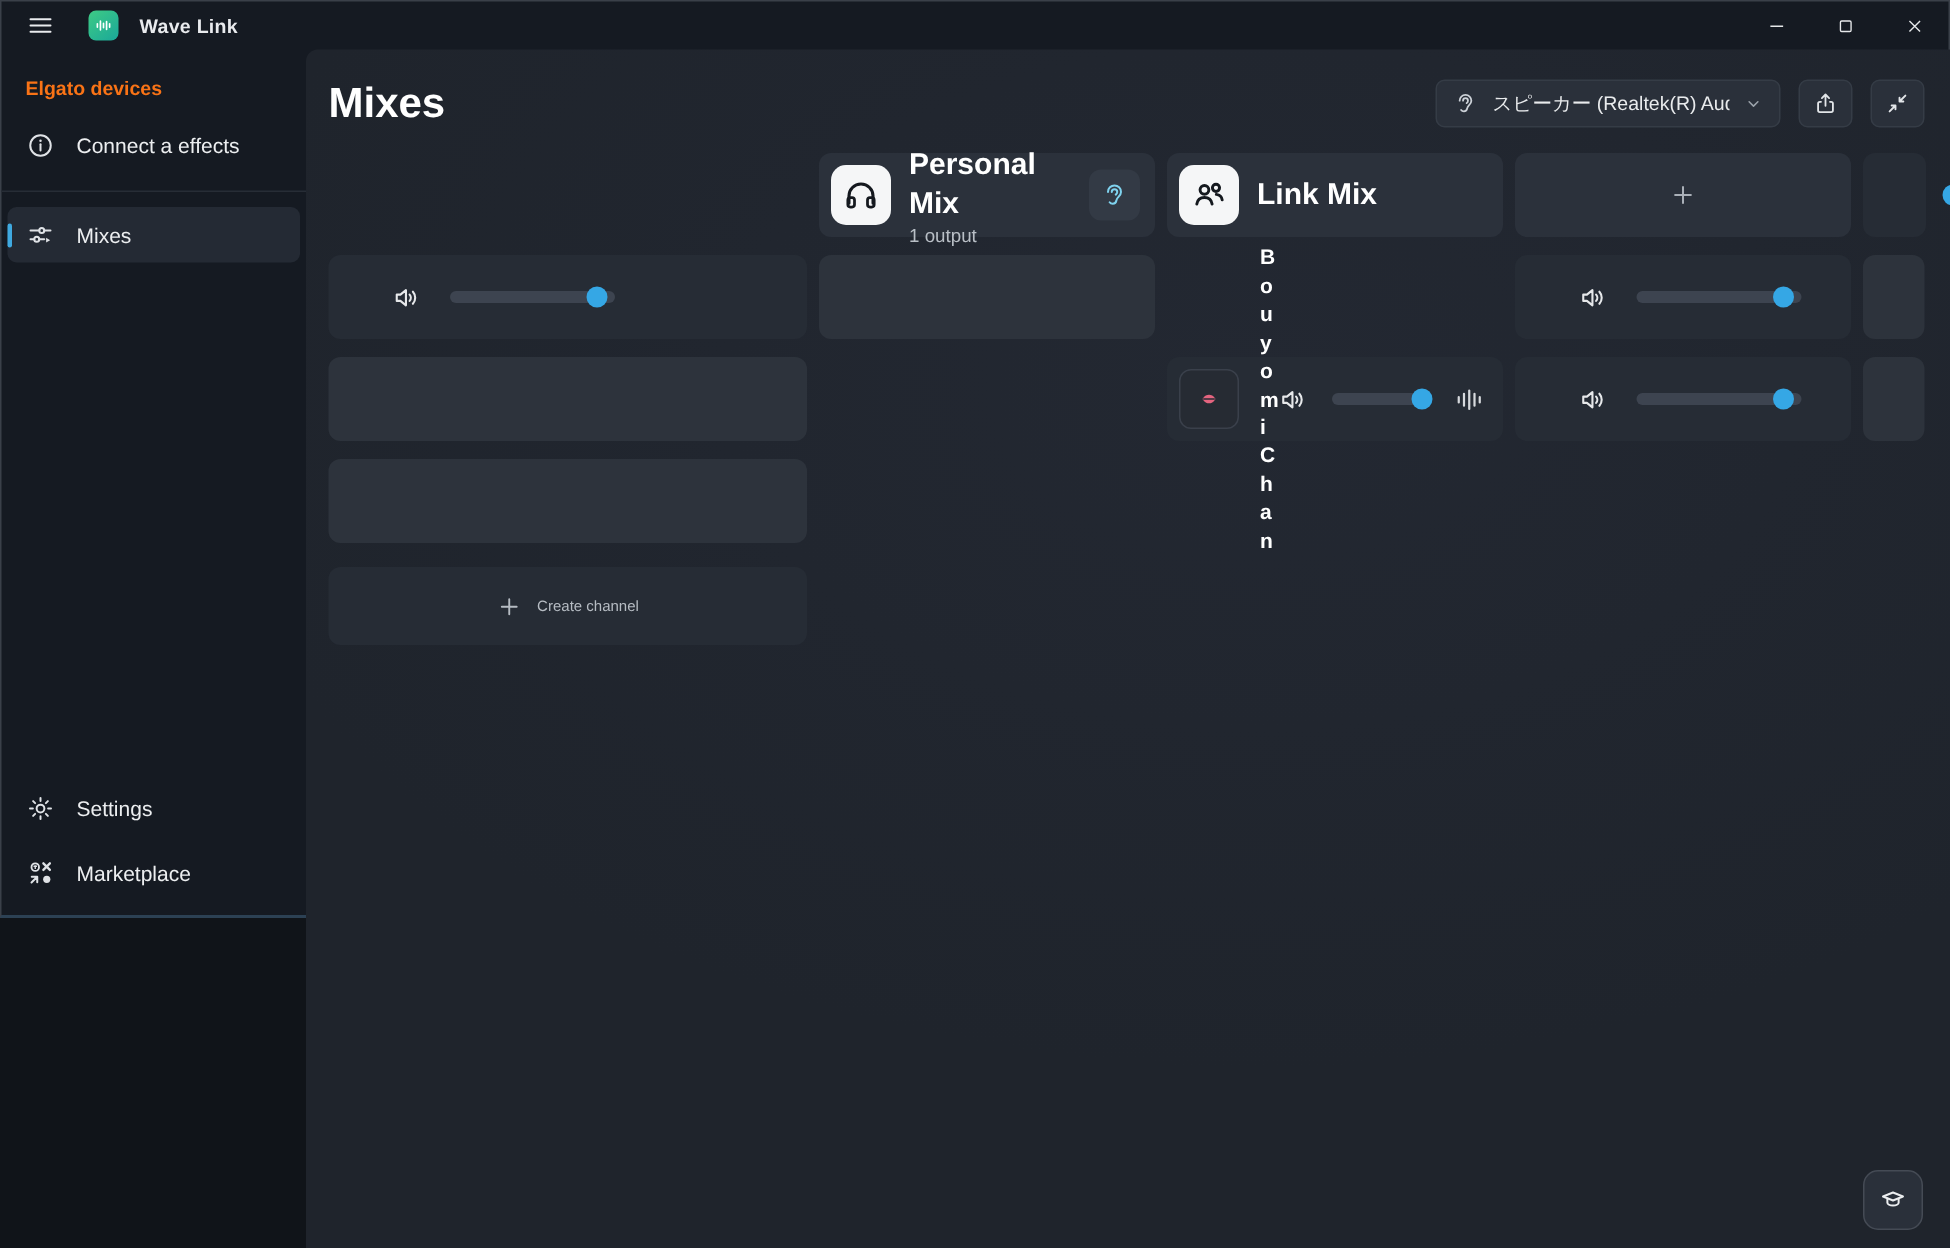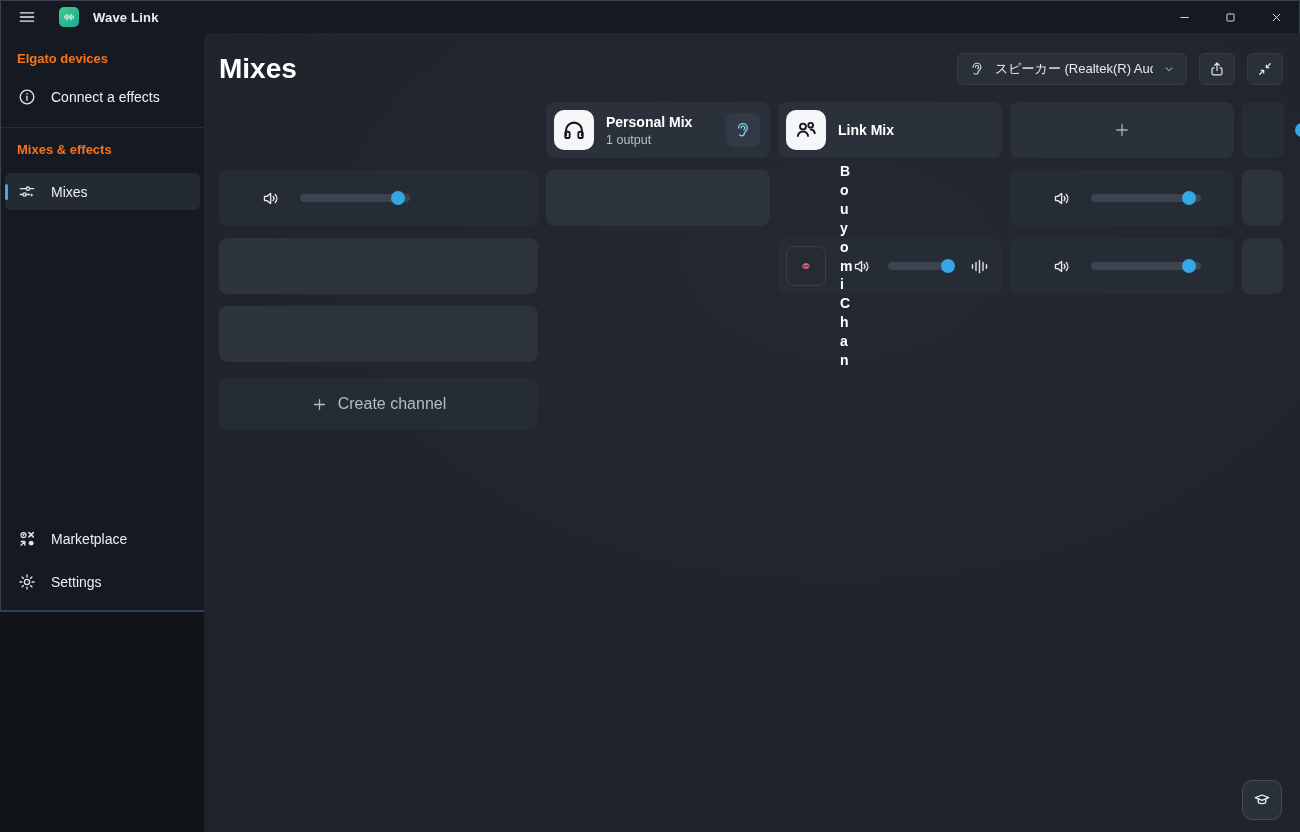--- a/index.html
+++ b/index.html
@@ -55,21 +55,21 @@
   .icon-btn svg { width:18px; height:18px; }
 
   
   .matrix { display:grid; grid-template-columns:319px 224px 224px 224px 41px;
             column-gap:8px; row-gap:12px; grid-auto-rows:56px; margin:17px 18px 0 15px; }
   .cell { border-radius:8px; }
   .mixhead { background:#2b313b; display:flex; align-items:center; gap:12px; padding:0 8px; cursor:pointer; }
   .mixhead .tile { width:40px; height:40px; border-radius:10px; background:#f5f6f7;
                    display:flex; align-items:center; justify-content:center; color:#15191f; flex:0 0 auto; }
   .mixhead .tile svg { width:26px; height:26px; }
-  .mixname { font-size:14px; font-weight:700; color:#ffffff; line-height:1.3; }
+  .mixname { font-size:20px; font-weight:700; color:#ffffff; line-height:1.3; }
   .mixsub { font-size:12.5px; color:#b9bfc6; margin-top:1px; }
   .mixtext { flex:1; min-width:0; }
   .ear-btn { width:34px; height:34px; border-radius:8px; background:#333a45; margin-right:2px;
              display:flex; align-items:center; justify-content:center; color:#7fd2ee; cursor:pointer; flex:0 0 auto; }
   .ear-btn svg { width:20px; height:20px; }
   .add-mix { background:#2b313b; display:flex; align-items:center; justify-content:center;
              color:#aab0b8; cursor:pointer; }
   .add-mix svg { width:18px; height:18px; }
 
   .strip { background:#262c35; display:flex; align-items:center; padding:0 16px 0 8px; }
@@ -90,21 +90,21 @@
   .s66 { width:66px; } .s110 { width:110px; }
   .thumb { position:absolute; top:50%; left:calc(var(--p,88) * 1% - 7px);
            transform:translateY(-50%); width:14px; height:14px; border-radius:50%;
            background:#35a7e5; }
 
   .mixcell { background:#262c35; display:flex; align-items:center; gap:18px; padding-left:42px; }
   .emptycell { background:#2d333c; }
 
   .create-channel { width:319px; height:52px; margin:16px 0 0 15px; border-radius:8px;
                     background:#262c35; display:flex; align-items:center; justify-content:center;
-                    gap:10px; color:#b6bcc3; font-size:16px; cursor:pointer; }
+                    gap:10px; color:#b6bcc3; font-size:10px; cursor:pointer; }
   .create-channel svg { width:17px; height:17px; }
 
   .tutorial-btn { position:absolute; right:19px; bottom:13px; width:40px; height:40px;
                   border-radius:10px; background:#2a303a; border:1px solid #454b55;
                   display:flex; align-items:center; justify-content:center; color:#eceef0; cursor:pointer; }
   .tutorial-btn svg { width:20px; height:20px; }
 </style>
 </head>
 <body>
 
@@ -241,41 +241,40 @@
 
   <div class="sidebar">
     <div class="side-section">Elgato devices</div>
     <div class="side-item">
       <svg>
           <use href="#i-info"></use>
         </svg>
       <span>Connect a effects</span>
     </div>
     <div class="side-divider"></div>
-    <div class="side-section" style="padding-top:14px;">Mixes &amp; effects</div>
     <div class="side-item selected" style="margin-top:10px;">
       <span class="side-pill"></span>
       <svg>
           <use href="#i-mixer"></use>
         </svg>
       <span>Mixes</span>
     </div>
 
     <div class="side-bottom">
       <div class="side-item">
         <svg>
-            <use href="#i-market"></use>
-          </svg>
-        <span>Marketplace</span>
+            <use href="#i-gear"></use>
+          </svg>
+        <span>Settings</span>
       </div>
       <div class="side-item">
         <svg>
-            <use href="#i-gear"></use>
-          </svg>
-        <span>Settings</span>
+            <use href="#i-market"></use>
+          </svg>
+        <span>Marketplace</span>
       </div>
     </div>
   </div>
 
   <div class="main">
 
     <div class="main-header">
       <div class="page-title">Mixes</div>
       <div class="header-controls">
         <div class="device-dropdown">

